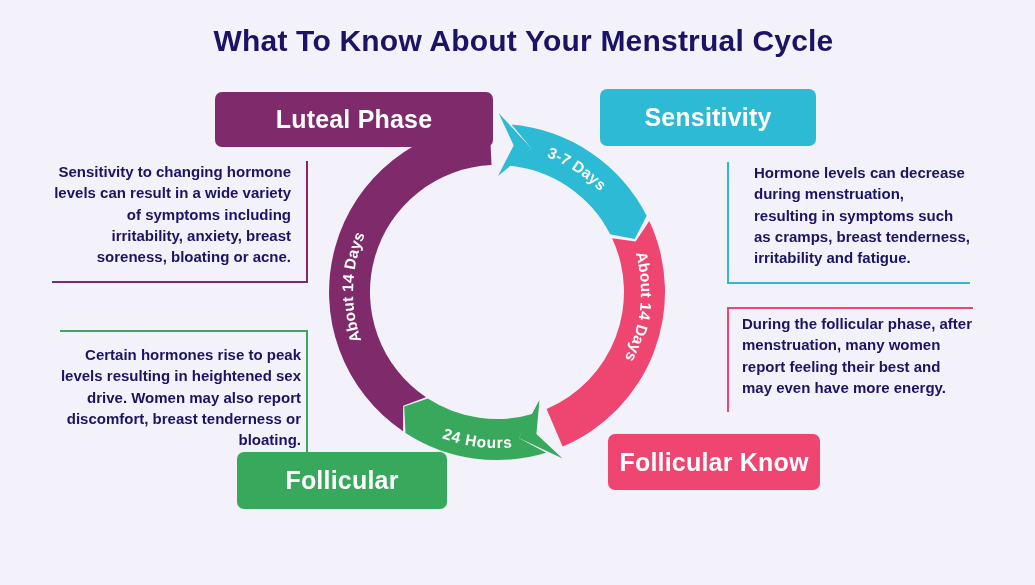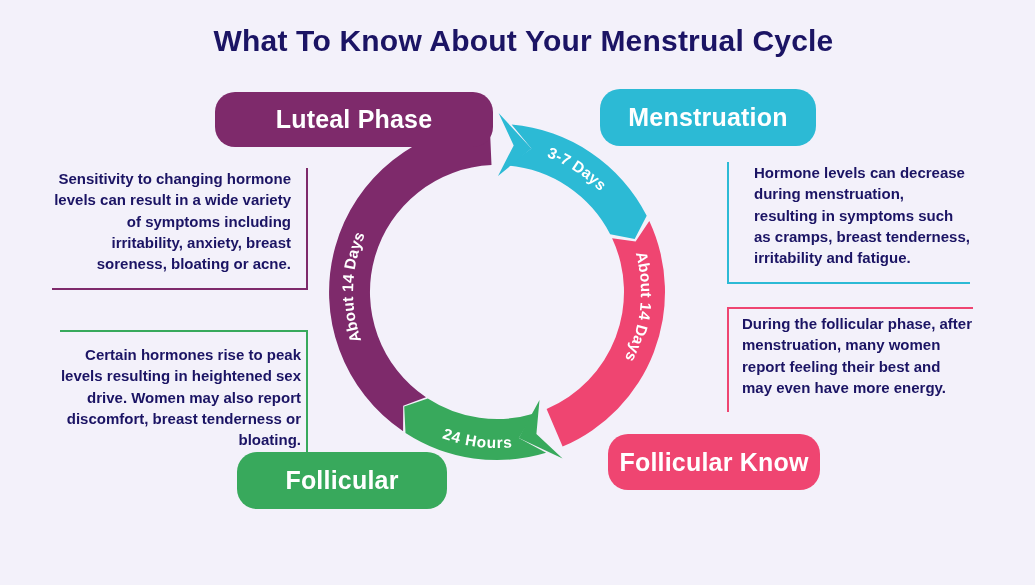--- a/index.html
+++ b/index.html
@@ -17,34 +17,34 @@
   svg.cycle{position:absolute;left:0;top:0;width:1035px;height:585px}
   .fill-purple{fill:var(--purple,#7e2a6b)}
   .fill-teal{fill:var(--teal,#2cbad5)}
   .fill-pink{fill:var(--pink,#ef4571)}
   .fill-green{fill:var(--green,#38a95c)}
   .arc-label{
     font-size:15.5px;font-weight:700;fill:#ffffff;letter-spacing:.4px;
     dominant-baseline:central;
   }
   .phase-box{
-    position:absolute;border-radius:20px;display:flex;align-items:center;justify-content:center;
+    position:absolute;border-radius:7px;display:flex;align-items:center;justify-content:center;
     color:#ffffff;font-weight:700;font-size:25px;letter-spacing:.2px;
   }
   .box-luteal{left:215px;top:92px;width:278px;height:55px;background:var(--purple,#7e2a6b)}
   .box-menstruation{left:600px;top:89px;width:216px;height:57px;background:var(--teal,#2cbad5)}
   .box-follicular{left:608px;top:434px;width:212px;height:56px;background:var(--pink,#ef4571)}
   .box-ovulation{left:237px;top:452px;width:210px;height:57px;background:var(--green,#38a95c)}
   .desc{
     position:absolute;color:var(--navy,#1b1464);
     font-size:15px;font-weight:600;line-height:1.42;
   }
   .desc p{margin:0}
   .desc-luteal{
-    left:52px;top:168px;width:256px;text-align:right;
+    left:52px;top:161px;width:256px;text-align:right;
     border-right:2px solid var(--purple,#7e2a6b);
     border-bottom:2px solid var(--purple,#7e2a6b);
     padding:0 15px 14px 0;
   }
   .desc-menstruation{
     left:727px;top:162px;width:243px;text-align:left;
     border-left:2px solid var(--teal,#2cbad5);
     border-bottom:2px solid var(--teal,#2cbad5);
     padding:0 0 14px 25px;
   }
@@ -94,21 +94,21 @@
     </text>
     <text class="arc-label" text-anchor="middle">
       <textPath href="#tp-purple" startOffset="50%">About 14 Days</textPath>
     </text>
   </svg>
 
   <div class="phase-box box-luteal">
     <span>Luteal Phase</span>
   </div>
   <div class="phase-box box-menstruation">
-    <span>Menstruation</span>
+    <span>Sensitivity</span>
   </div>
   <div class="phase-box box-follicular">
     <span>Follicular Know</span>
   </div>
   <div class="phase-box box-ovulation">
     <span>Follicular</span>
   </div>
 
   <div class="desc desc-luteal">
     <p>Sensitivity to changing hormone levels can result in a wide variety of symptoms including irritability, anxiety, breast soreness, bloating or acne.</p>

